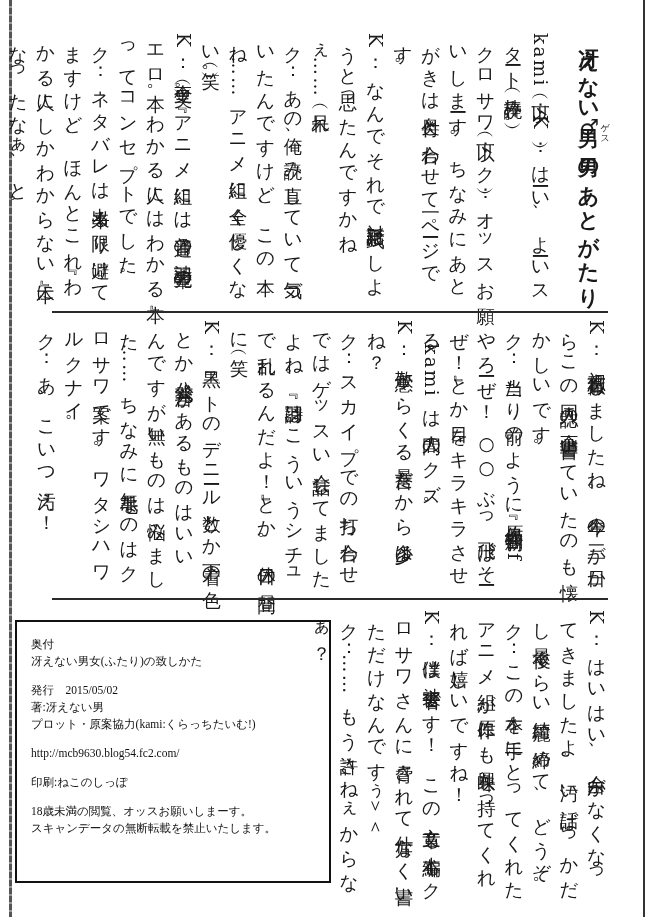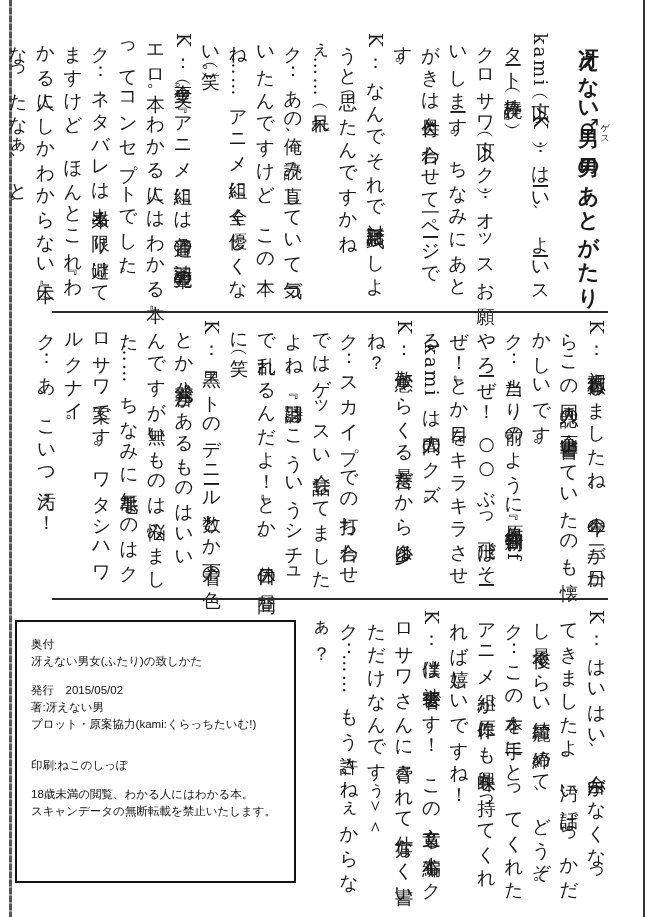--- a/index.html
+++ b/index.html
@@ -18,23 +18,23 @@
 
   .title { font-family: "DejaVu Sans", "Liberation Sans", sans-serif; font-weight: bold;
            font-size: 21px; letter-spacing: 2px; margin-left: 20px !important; }
   .title ruby rt { font-size: 9px; font-weight: normal; }
   .title .sym { font-size: 22px; }
 
   .hr { position: absolute; height: 2px; background: #2a2a2a; }
   .hr1 { left: 52px; top: 311px; width: 556px; }
   .hr2 { left: 52px; top: 598px; width: 556px; }
 
-  .colophon { position: absolute; left: 15px; top: 620px; width: 281px; height: 263px;
+  .colophon { position: absolute; left: 15px; top: 620px; width: 316px; height: 263px;
               border: 2.5px solid #111; box-sizing: border-box; padding: 14px 0 0 14px;
-              font-family: Liberation Sans, sans-serif; font-size: 11.5px;
+              font-family: Liberation Serif, serif; font-size: 11.5px;
               line-height: 17px; color: #111; }
   .colophon div { white-space: nowrap; }
   .gap { height: 12px; }
 </style>
 </head>
 <body>
 
 <div class="spine"></div>
 <div class="right-rule"></div>
 
@@ -69,18 +69,19 @@
 </div>
 
 <div class="colophon">
   <div>奥付</div>
   <div>冴えない男女(ふたり)の致しかた</div>
   <div class="gap"></div>
   <div>発行　2015/05/02</div>
   <div>著:冴えない男</div>
   <div>プロット・原案協力(kami:くらっちたいむ!)</div>
   <div class="gap"></div>
+  <div>http://mcb9630.blog54.fc2.com/</div>
   <div class="gap"></div>
   <div>印刷:ねこのしっぽ</div>
   <div class="gap"></div>
-  <div>18歳未満の閲覧、わかる人にはわかる本。</div>
+  <div>18歳未満の閲覧、オッスお願いしまーす。</div>
   <div>スキャンデータの無断転載を禁止いたします。</div>
 </div>
 
 </body></html>

